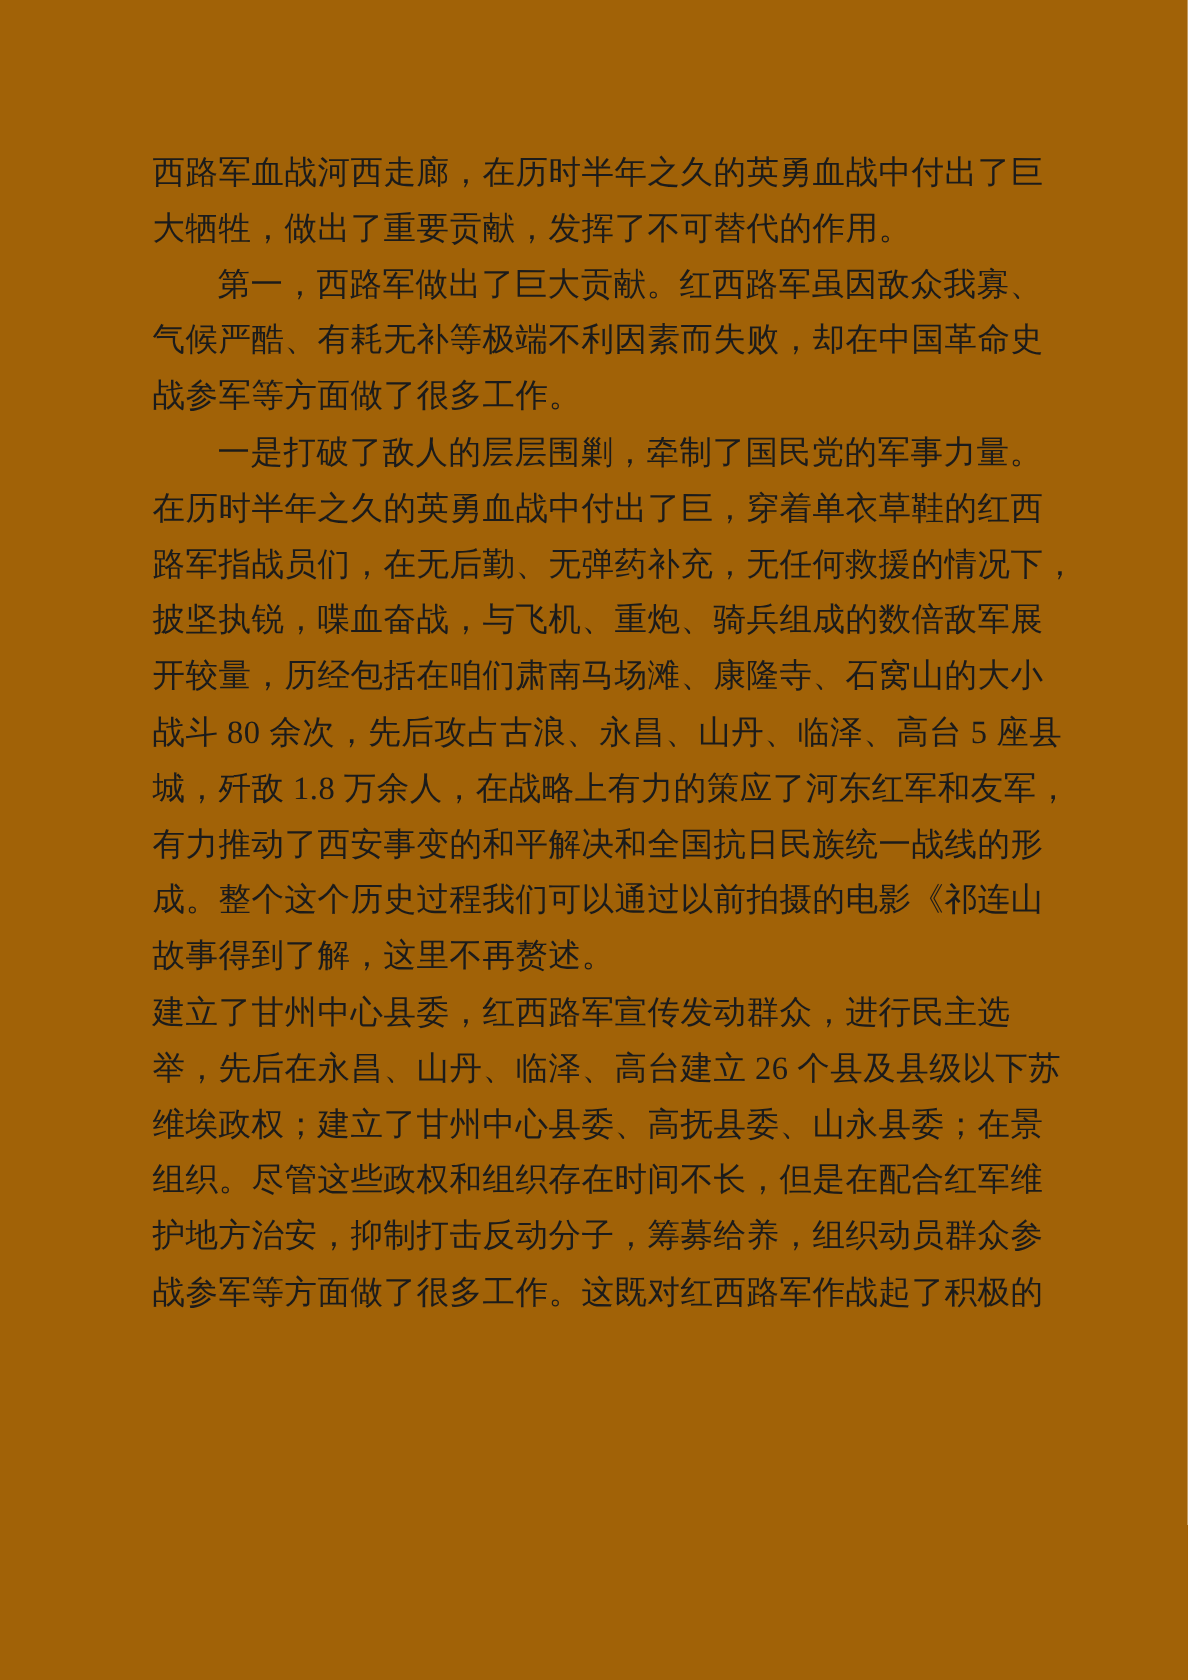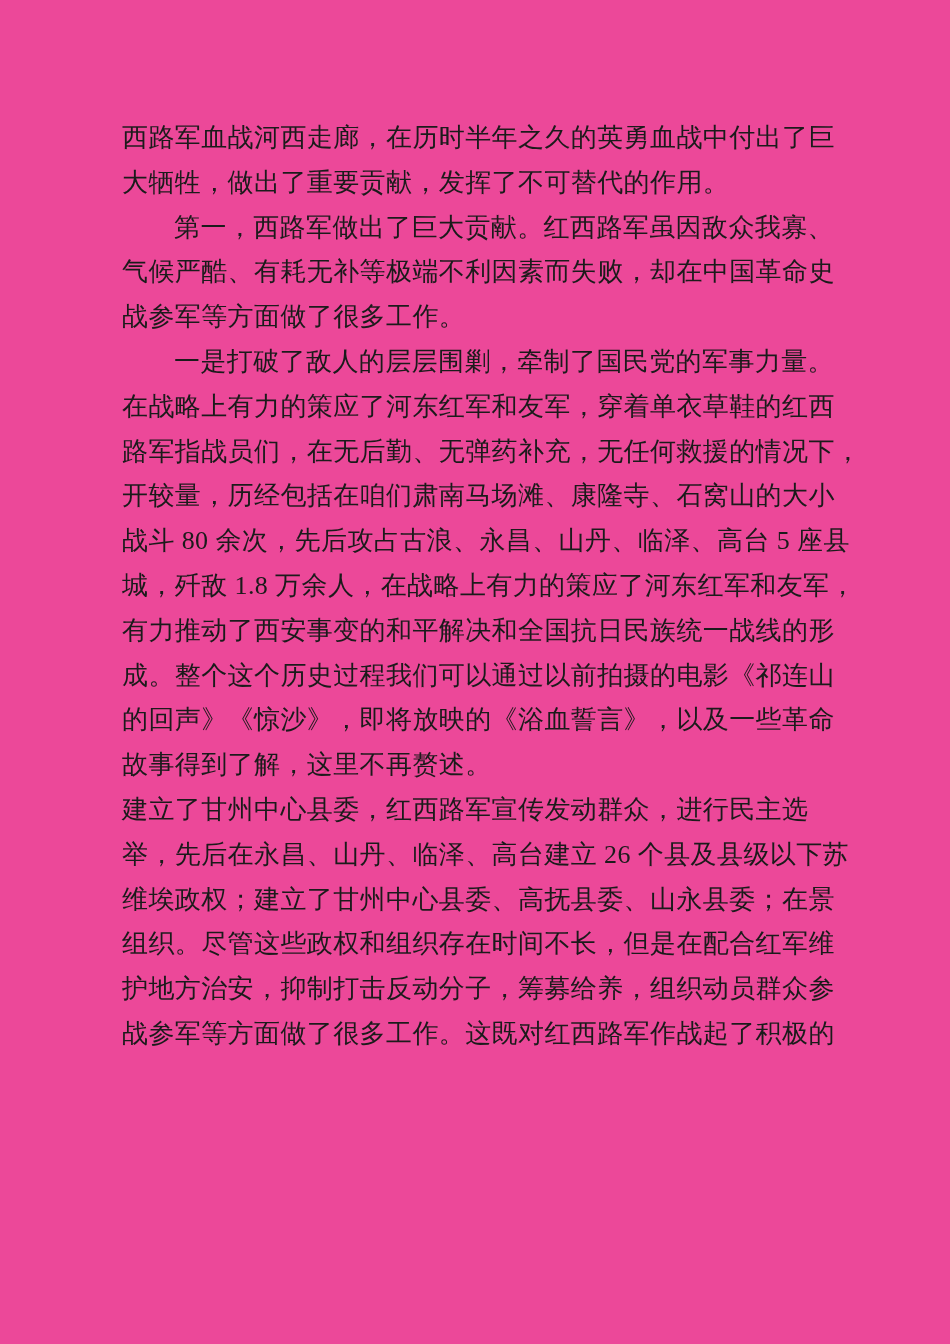--- a/index.html
+++ b/index.html
@@ -12,21 +12,21 @@
     height: 1344px;
     overflow: hidden;
     font-family: "Liberation Serif", "DejaVu Serif", serif;
   }
   .page {
     position: absolute;
     top: 0;
     left: 0;
     width: 950px;
     height: 1344px;
-    background: #ec4899;
+    background: #a16207;
     box-sizing: border-box;
   }
   .textblock {
     position: absolute;
     top: 116px;
     left: 122px;
     right: 113px;
   }
   .line {
     height: 44.8px;
@@ -46,28 +46,28 @@
 <body>
 
 <div class="page">
   <div class="textblock">
     <div class="line">西路军血战河西走廊，在历时半年之久的英勇血战中付出了巨</div>
     <div class="line">大牺牲，做出了重要贡献，发挥了不可替代的作用。</div>
     <div class="line indent">第一，西路军做出了巨大贡献。红西路军虽因敌众我寡、</div>
     <div class="line">气候严酷、有耗无补等极端不利因素而失败，却在中国革命史</div>
     <div class="line">战参军等方面做了很多工作。</div>
     <div class="line indent">一是打破了敌人的层层围剿，牵制了国民党的军事力量。</div>
-    <div class="line">在战略上有力的策应了河东红军和友军，穿着单衣草鞋的红西</div>
+    <div class="line">在历时半年之久的英勇血战中付出了巨，穿着单衣草鞋的红西</div>
     <div class="line">路军指战员们，在无后勤、无弹药补充，无任何救援的情况下，</div>
+    <div class="line">披坚执锐，喋血奋战，与飞机、重炮、骑兵组成的数倍敌军展</div>
     <div class="line">开较量，历经包括在咱们肃南马场滩、康隆寺、石窝山的大小</div>
     <div class="line">战斗 80 余次，先后攻占古浪、永昌、山丹、临泽、高台 5 座县</div>
     <div class="line">城，歼敌 1.8 万余人，在战略上有力的策应了河东红军和友军，</div>
     <div class="line">有力推动了西安事变的和平解决和全国抗日民族统一战线的形</div>
     <div class="line">成。整个这个历史过程我们可以通过以前拍摄的电影《祁连山</div>
-    <div class="line">的回声》《惊沙》，即将放映的《浴血誓言》，以及一些革命</div>
     <div class="line">故事得到了解，这里不再赘述。</div>
     <div class="line">建立了甘州中心县委，红西路军宣传发动群众，进行民主选</div>
     <div class="line">举，先后在永昌、山丹、临泽、高台建立 26 个县及县级以下苏</div>
     <div class="line">维埃政权；建立了甘州中心县委、高抚县委、山永县委；在景</div>
     <div class="line">组织。尽管这些政权和组织存在时间不长，但是在配合红军维</div>
     <div class="line">护地方治安，抑制打击反动分子，筹募给养，组织动员群众参</div>
     <div class="line">战参军等方面做了很多工作。这既对红西路军作战起了积极的</div>
   </div>
 </div>
 

